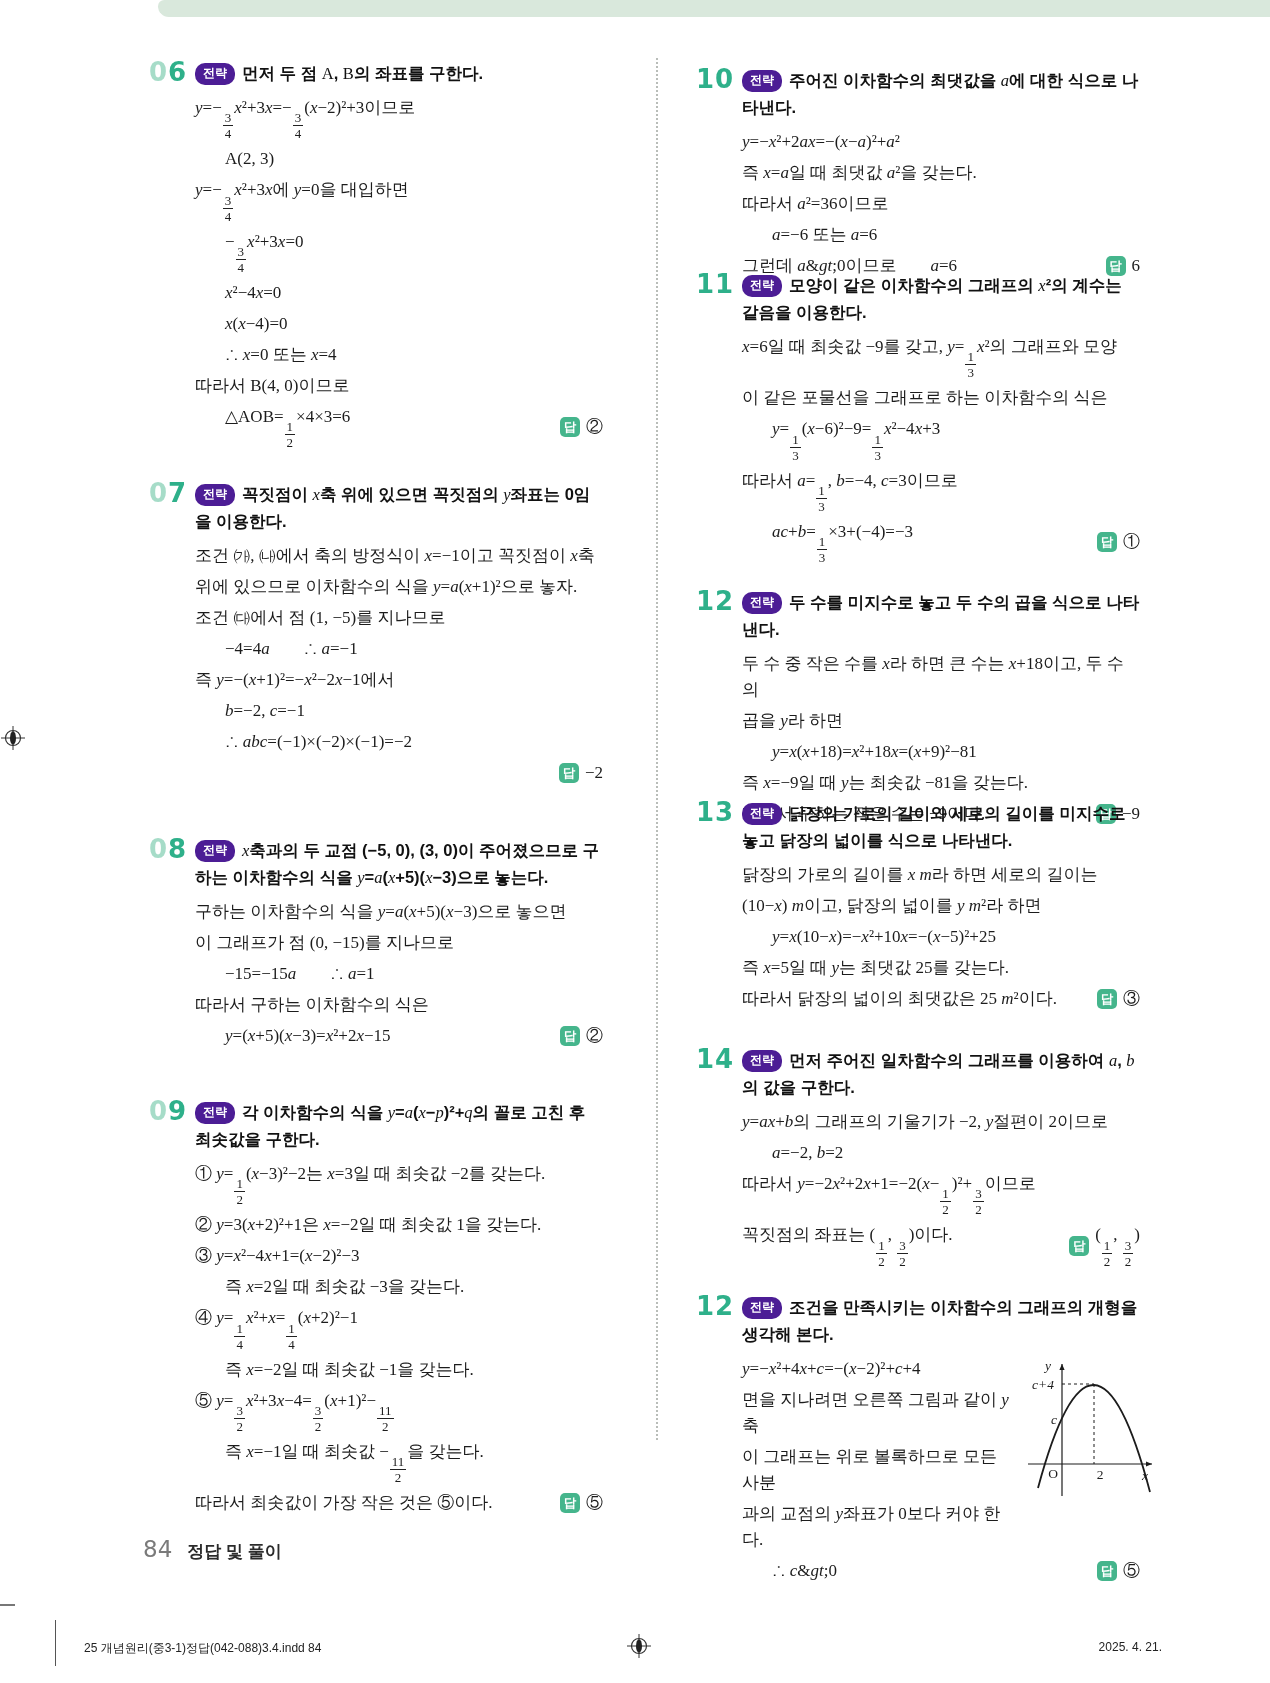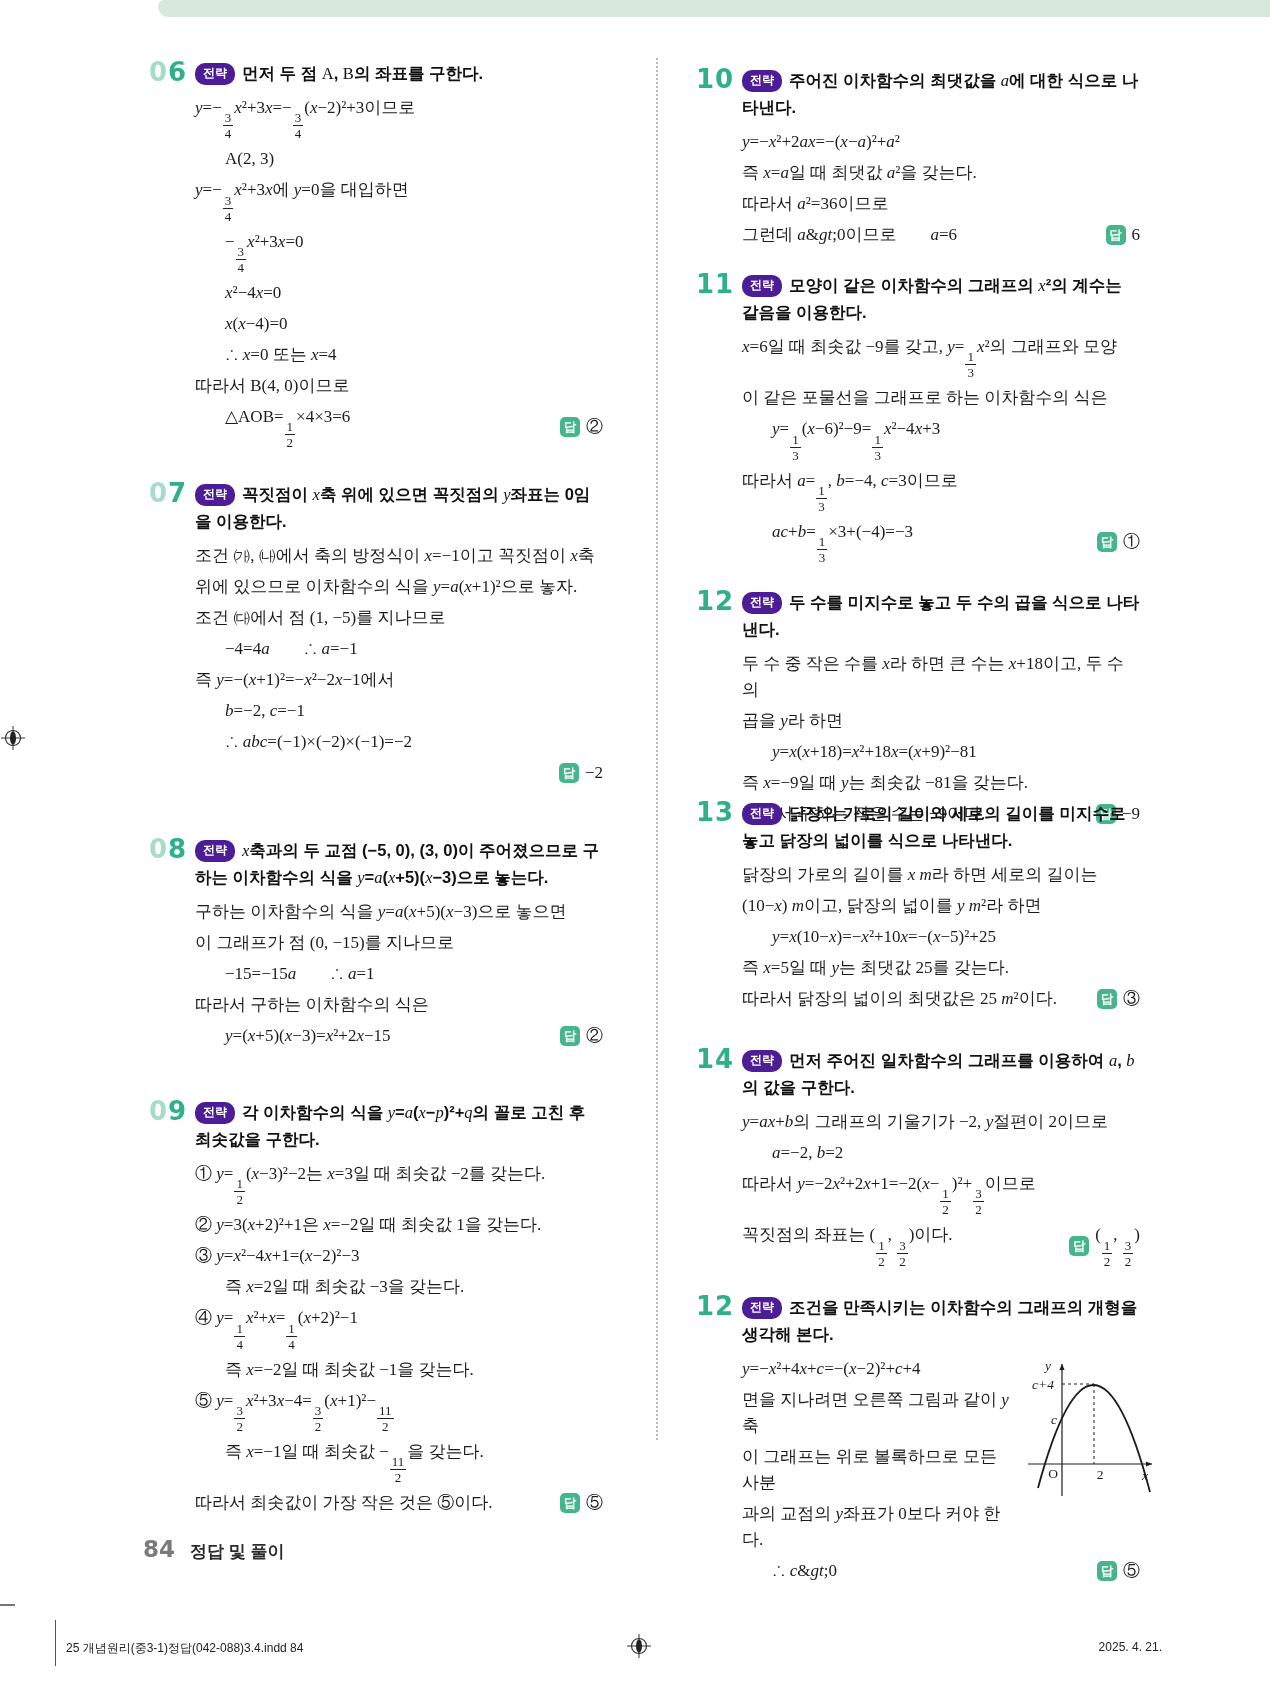--- a/index.html
+++ b/index.html
@@ -40,26 +40,26 @@
 
   .frac{display:inline-flex;flex-direction:column;align-items:center;vertical-align:-0.55em;line-height:1;margin:0 1px}
   .frac .num{font-size:13px;line-height:15px;padding:0 2px;border-bottom:1px solid #222;font-style:normal}
   .frac .den{font-size:13px;line-height:15px;padding:0 2px;font-style:normal}
 
   .graph15{position:absolute;right:-16px;top:62px;width:132px;height:150px}
   .graph15 text{font-family:"Liberation Serif","DejaVu Serif",serif;font-size:13.5px;fill:#1c1c1c}
   .graph15 .it{font-style:italic}
 
   .pagefoot{position:absolute;left:143px;top:1536px;display:flex;align-items:baseline;gap:15px}
-  .pagefoot .pno{font-size:23px;font-weight:bold;color:#7a7a7a;font-family:"DejaVu Sans",sans-serif}
+  .pagefoot .pno{font-size:23px;font-weight:normal;color:#7a7a7a;font-family:"DejaVu Sans",sans-serif}
   .pagefoot .sec{font-size:17px;color:#2b2b2b;font-weight:bold}
 
   .printfoot-line-v{position:absolute;left:55px;top:1620px;height:46px;border-left:1px solid #555}
   .printfoot-dash{position:absolute;left:0;top:1604px;width:15px;height:2px;background:#777}
-  .printfoot-text{position:absolute;left:66px;top:1640px;font-size:12px;color:#222}
+  .printfoot-text{position:absolute;left:84px;top:1640px;font-size:12px;color:#222}
   .printfoot-date{position:absolute;right:108px;top:1640px;font-size:12px;color:#222}
 
   .regmark{position:absolute;width:24px;height:24px}
   .regmark.left{left:1px;top:726px}
   .regmark.bottom{left:627px;top:1634px}
 </style>
 </head>
 <body>
 
 <div class="topbar"></div>
@@ -178,20 +178,21 @@
       </div>
     </div>
   </div>
 <div id="col-right" class="col">
     <div class="problem pb10">
       <div class="phead"><span class="pnum">10</span><span class="sbadge">전략</span><span class="stext">주어진 이차함수의 최댓값을 <span class="vi">a</span>에 대한 식으로 나타낸다.</span></div>
       <div>
         <div class="line"><span class="lm"><span class="vi">y</span>=−<span class="vi">x</span>²+2<span class="vi">a</span><span class="vi">x</span>=−(<span class="vi">x</span>−<span class="vi">a</span>)²+<span class="vi">a</span>²</span></div>
         <div class="line"><span class="lm">즉 <span class="vi">x</span>=<span class="vi">a</span>일 때 최댓값 <span class="vi">a</span>²을 갖는다.</span></div>
         <div class="line"><span class="lm">따라서 <span class="vi">a</span>²=36이므로</span></div>
+        <div class="line ind1"><span class="lm"><span class="vi">a</span>=−6 또는 <span class="vi">a</span>=6</span></div>
         <div class="line flex">
           <span class="lm">그런데 <span class="vi">a</span>&amp;<span class="vi">g</span><span class="vi">t</span>;0이므로  <span class="vi">a</span>=6</span>
           <span class="ans">
             <span class="abadge">답</span>
             <span class="aval">6</span>
           </span>
         </div>
       </div>
     </div>
     <div class="problem pb11">

